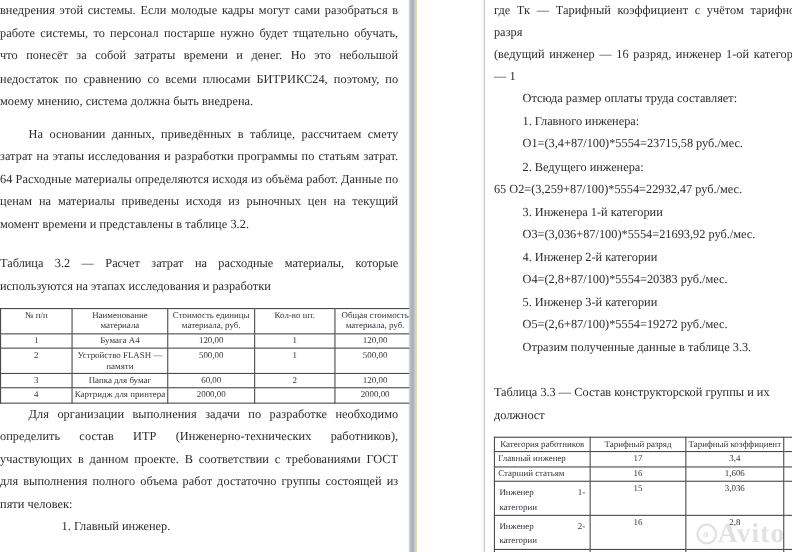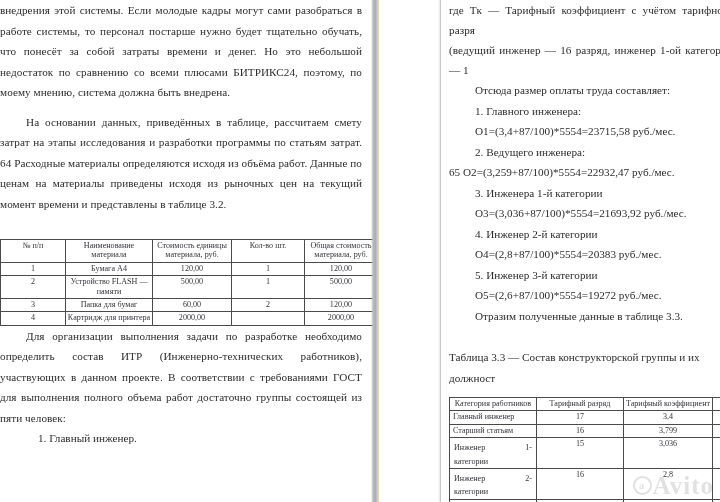--- a/index.html
+++ b/index.html
@@ -99,21 +99,21 @@
     color: #2c2c2e;
     text-align: justify;
   }
   p.caption.nojust { text-align: left; }
 
   p.listitem {
     margin: 0;
     font-size: 11.2px;
     line-height: 20.5px;
     color: #2c2c2e;
-    padding-left: 38px;
+    padding-left: 56px;
   }
   p.sub {
     margin: 0;
     font-size: 11.2px;
     line-height: 20.5px;
     color: #2c2c2e;
     padding-left: 26px;
   }
   p.sub.noind { padding-left: 0; }
 
@@ -188,20 +188,21 @@
     <div class="content">
 
       <p class="body">внедрения этой системы. Если молодые кадры могут сами разобраться в работе системы, то персонал постарше нужно будет тщательно обучать, что понесёт за собой затраты времени и денег. Но это небольшой недостаток по сравнению со всеми плюсами БИТРИКС24, поэтому, по моему мнению, система должна быть внедрена.</p>
 
       <div class="spacer-sm"></div>
 
       <p class="body indent">На основании данных, приведённых в таблице, рассчитаем смету затрат на этапы исследования и разработки программы по статьям затрат. 64 Расходные материалы определяются исходя из объёма работ. Данные по ценам на материалы приведены исходя из рыночных цен на текущий момент времени и представлены в таблице 3.2.</p>
 
       <div class="spacer-md"></div>
 
+      <p class="caption">Таблица 3.2 — Расчет затрат на расходные материалы, которые используются на этапах исследования и разработки</p>
 
       <div class="spacer-sm"></div>
 
       <table class="doc" id="table32">
         <tbody>
           <tr>
             <td class="c0 h">№ п/п</td>
             <td class="c1 h">Наименование материала</td>
             <td class="c2 h">Стоимость единицы материала, руб.</td>
             <td class="c3 h">Кол-во шт.</td>
@@ -289,21 +290,21 @@
           </tr>
           <tr>
             <td class="d0 lefty">Главный инженер</td>
             <td class="d1">17</td>
             <td class="d2">3,4</td>
             <td class="d3"></td>
           </tr>
           <tr>
             <td class="d0 lefty">Старший статьям</td>
             <td class="d1">16</td>
-            <td class="d2">3,799</td>
+            <td class="d2">1,606</td>
             <td class="d3"></td>
           </tr>
           <tr>
             <td class="d0">
               <span class="splitrow">
                 <span>Инженер</span>
                 <span>1-</span>
               </span>
               <span class="cellwrap" style="text-align:left;padding-left:3px">категории</span>
             </td>

